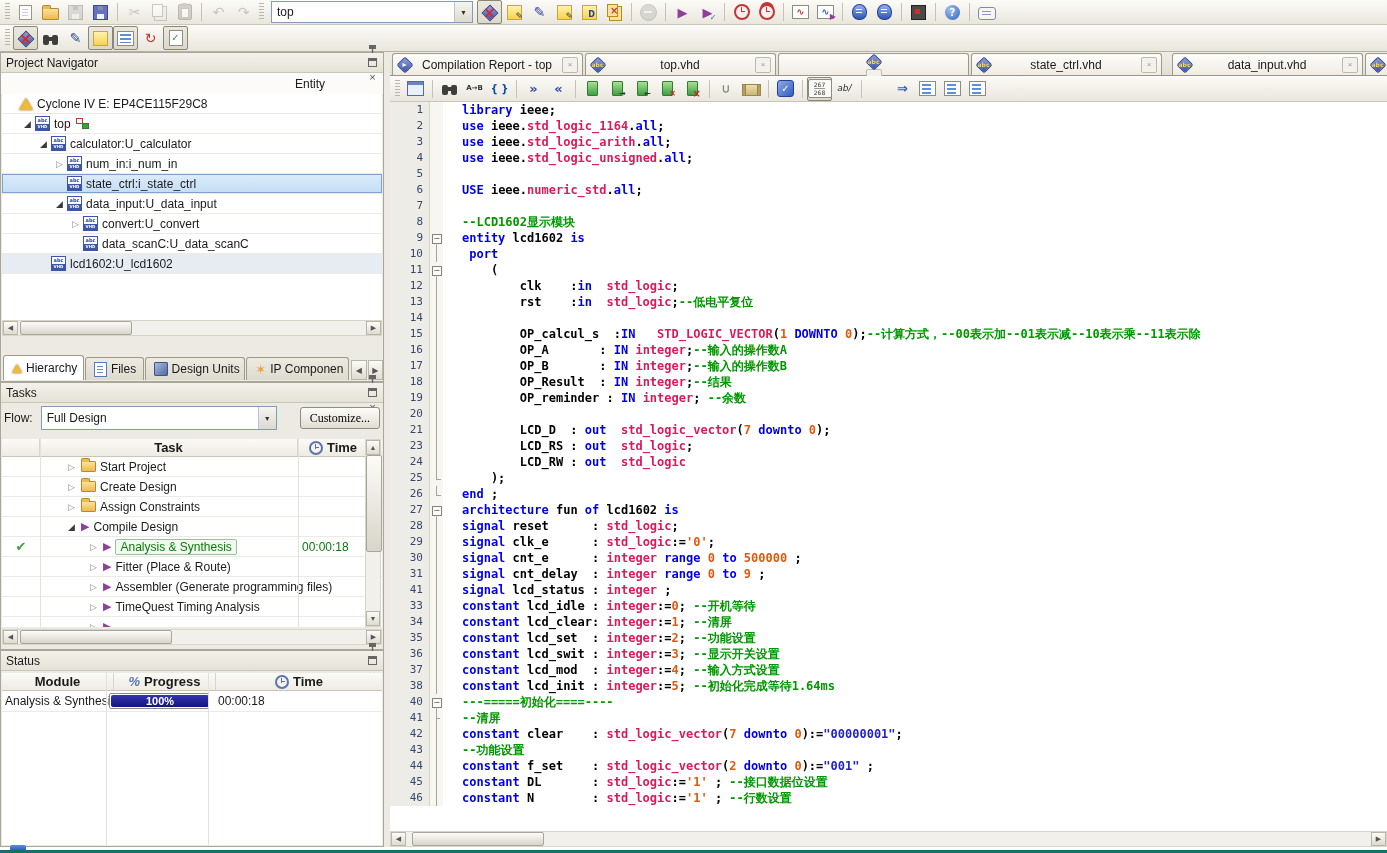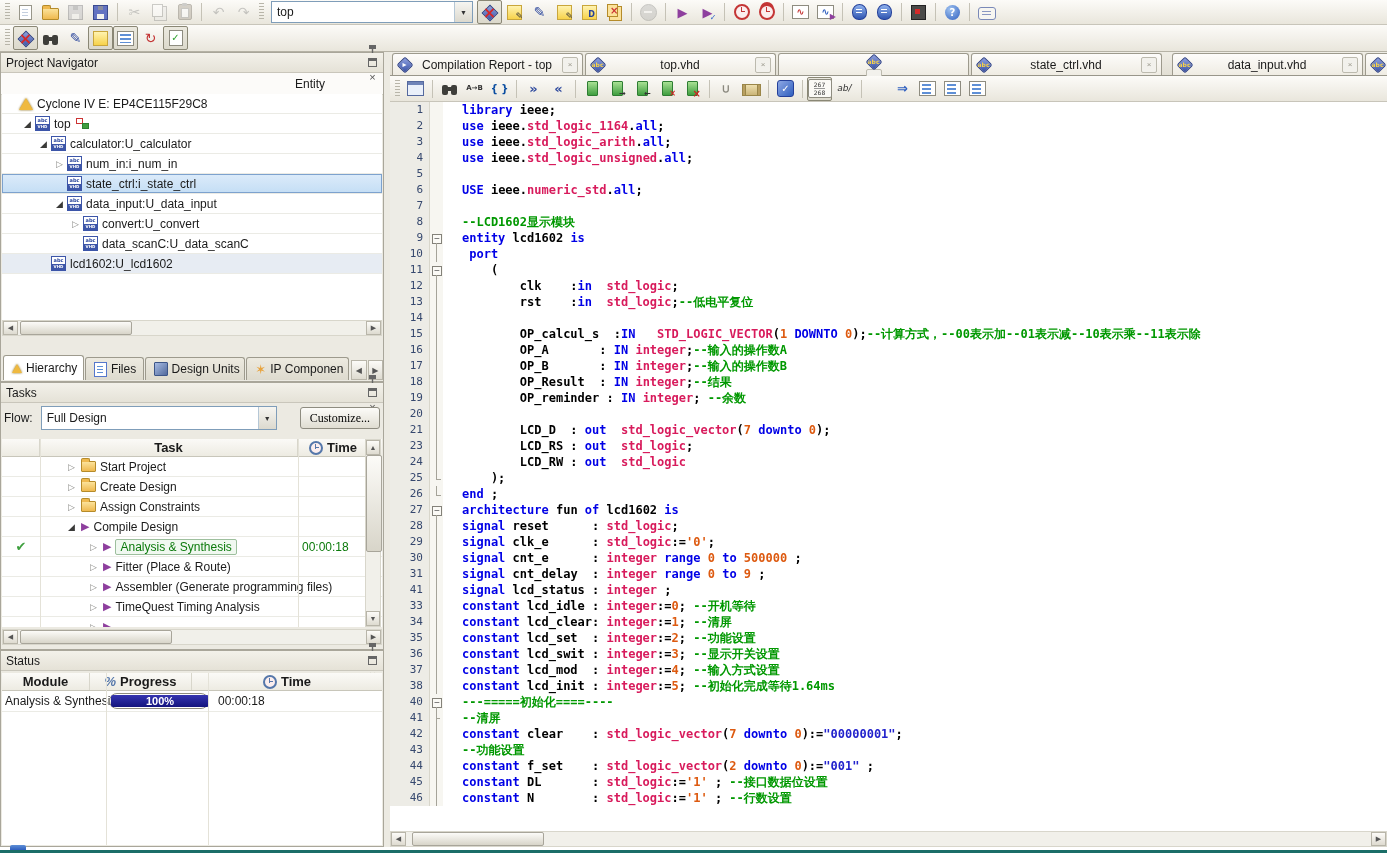--- a/index.html
+++ b/index.html
@@ -54,21 +54,21 @@
   .ntab.active{background:#FFFFFF;height:24px;}
   .ntabarr{width:14px;height:18px;display:flex;align-items:center;justify-content:center;font-size:8px;color:#555;
            border:1px solid #B8B5A9;background:linear-gradient(#FCFBF8,#DEDBD0);margin-left:1px;}
   
   .thead{display:flex;background:linear-gradient(#FBFAF7,#EDEBE2);border-bottom:1px solid #C8C6BA;height:18px;box-sizing:border-box;}
   .thcell{display:flex;align-items:center;justify-content:center;font-size:13px;border-right:1px solid #D8D6CB;box-sizing:border-box;gap:4px;font-weight:bold;}
   .taskrow{height:20px;display:flex;align-items:center;border-bottom:1px solid #EBEBE5;box-sizing:border-box;white-space:nowrap;}
   .chip{border:1px solid #9DBF9D;background:#F0F8F0;border-radius:2px;padding:0 4px;color:#0B7A0B;}
   .ttime{color:#0B7A0B;font-size:12px;}
   .colline{position:absolute;top:0;bottom:0;width:1px;background:#E4E2D8;}
-  .pbar{position:relative;width:98px;height:14px;border:1px solid #8E8C80;background:#fff;border-radius:8px;}
+  .pbar{position:relative;width:98px;height:14px;border:1px solid #8E8C80;background:#fff;border-radius:2px;}
   .pfill{position:absolute;inset:1px;background:linear-gradient(#3535B0,#14147E);border-radius:2px;
          color:#fff;font-weight:bold;font-size:11px;text-align:center;line-height:12px;}
   
   #editor{position:absolute;left:390px;top:52px;width:997px;height:795px;background:#fff;}
   #etabs{position:absolute;left:0;top:0;right:0;height:24px;background:linear-gradient(#EFEDE5,#E2DFD4);
          border-bottom:1px solid #98968A;display:flex;align-items:flex-end;padding-left:2px;box-sizing:border-box;}
   .etab{height:21px;flex:none;display:flex;align-items:center;padding:0 4px;margin-right:2px;
         border:1px solid #9D9A8D;border-bottom:none;border-radius:3px 3px 0 0;
         background:linear-gradient(#FDFCFA,#EFECE3);font-size:12px;}
   .etab .lbl{flex:1;text-align:center;overflow:hidden;white-space:nowrap;}
@@ -585,21 +585,21 @@
             <svg width="9" height="9">
               <rect x="0.5" y="0.5" width="8" height="8" fill="none" stroke="#666"></rect>
               <rect x="0.5" y="0.5" width="8" height="2.5" fill="#666"></rect>
             </svg>
           </span>
           <span class="pbtn" style="font-size: 11px;">×</span>
         </span>
     </div>
     <div style="position:absolute;left:1px;right:1px;top:22px;bottom:1px;background:#fff;">
       <div class="thead">
-        <div class="thcell" style="width:88px;">
+        <div class="thcell" style="width:112px;">
           <span>Module</span>
         </div>
         <div class="thcell" style="width:102px;">
           <span style="color:#5577AA;font-style:italic;">%</span>
           <span>Progress</span>
         </div>
         <div class="thcell" style="flex:1;border-right:none;">
           <span class="ic ic-clock blue"></span>
           <span>Time</span>
         </div>

